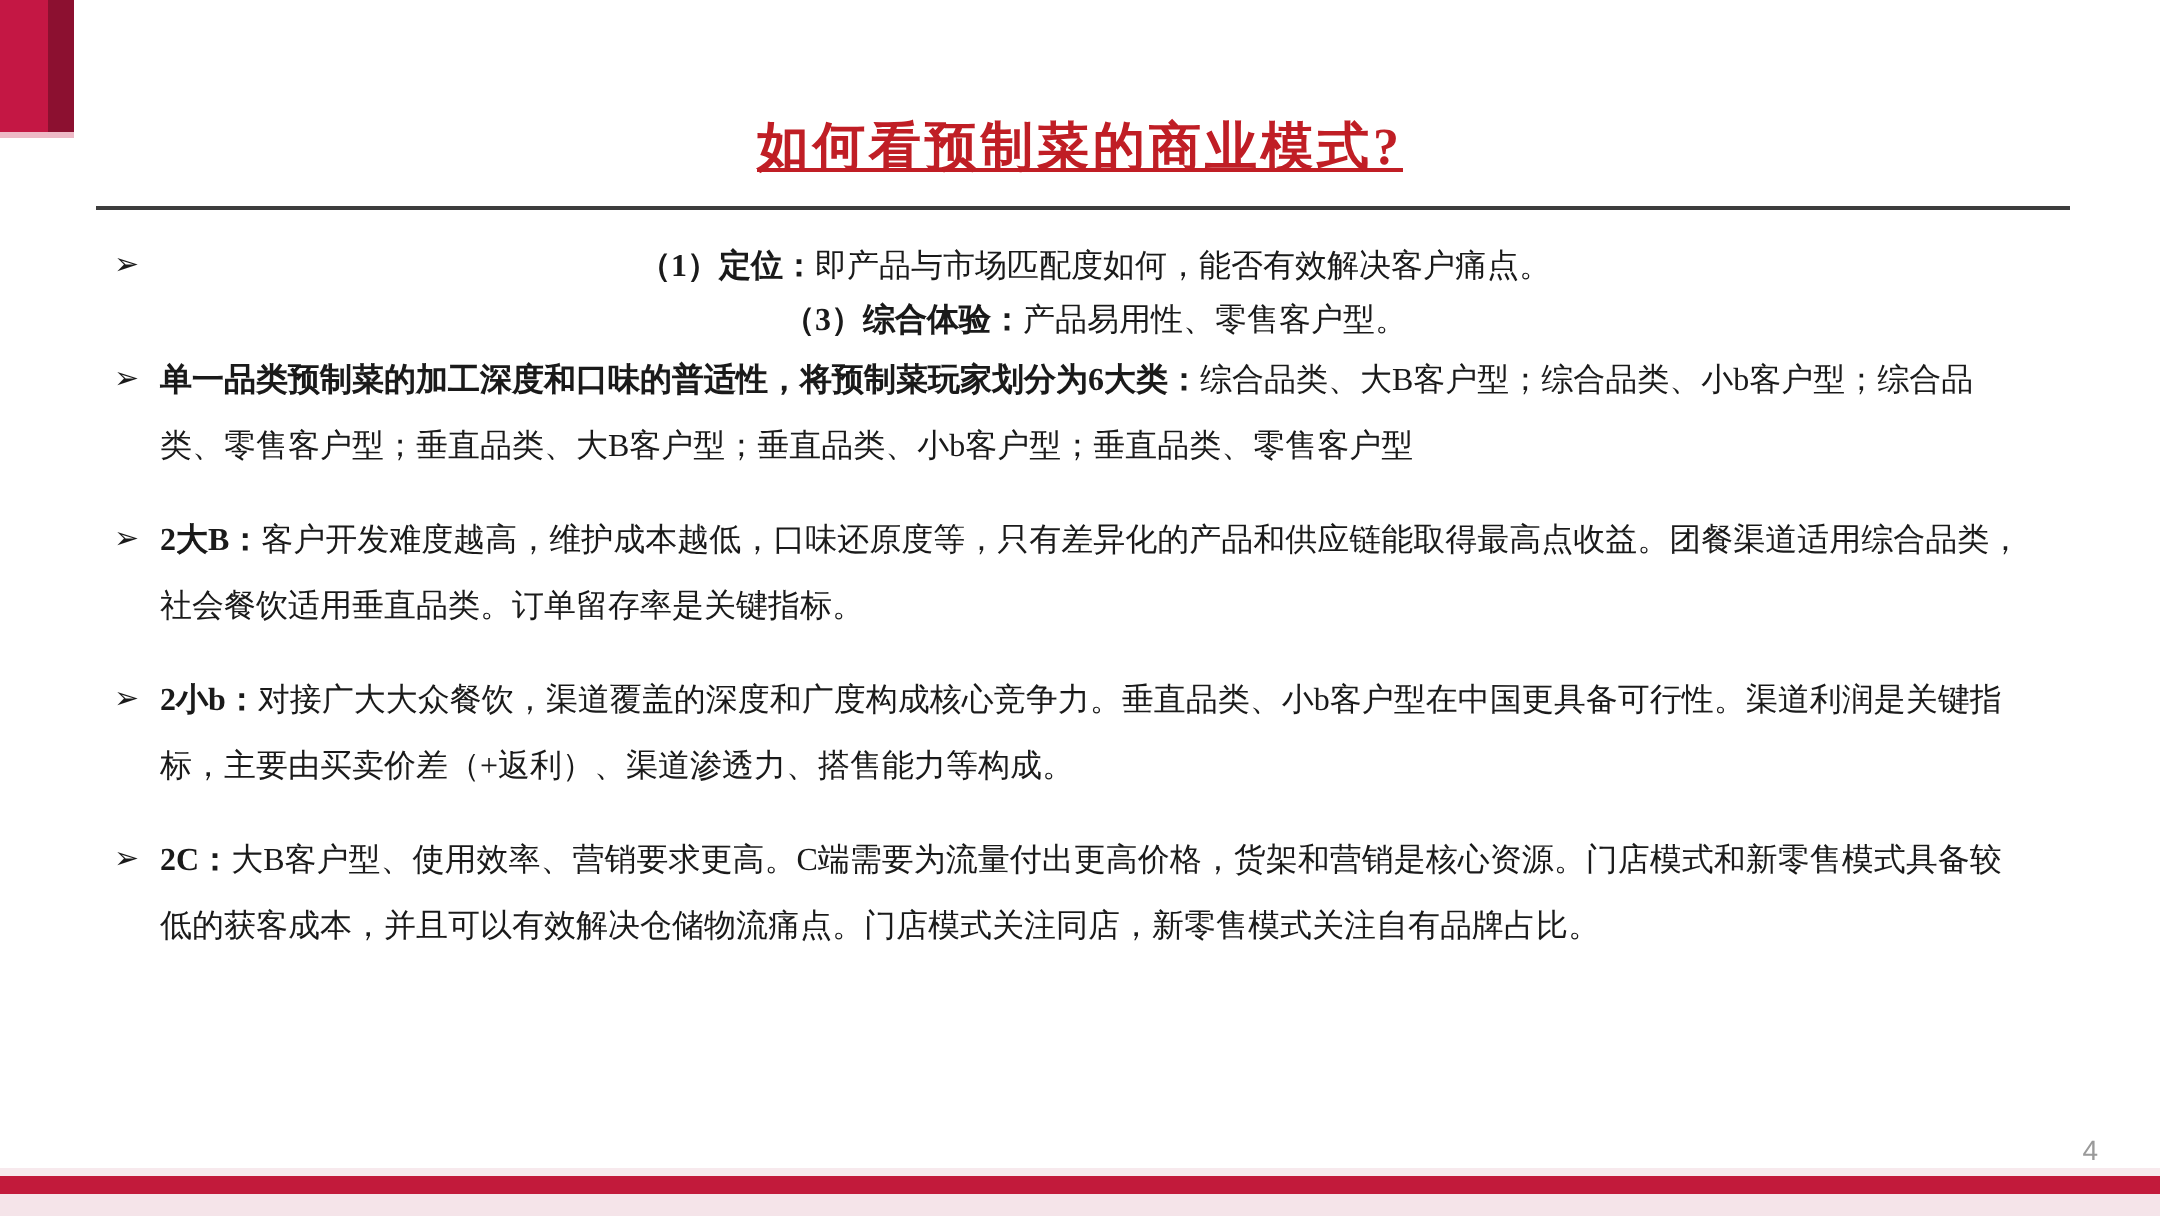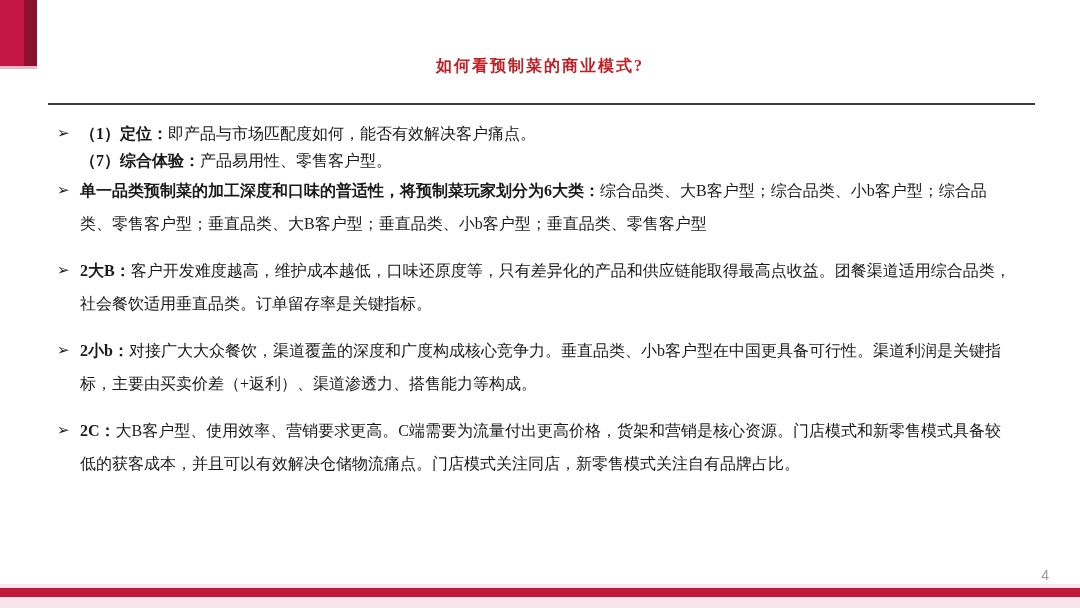--- a/index.html
+++ b/index.html
@@ -14,34 +14,35 @@
   }
   
   .corner-block { position:absolute; top:0; left:0; width:37px; height:66px; background:#C41744; }
   .corner-dark  { position:absolute; top:0; left:24px; width:13px; height:66px; background:#8C1030; }
   .corner-fade  { position:absolute; top:66px; left:0; width:37px; height:3px; background:#eeb9c6; }
 
   
   .title {
     position:absolute; top:56px; left:0; width:100%;
     text-align:center;
-    font-size:16px; font-weight:bold; letter-spacing:2px;
+    font-size:26px; font-weight:bold; letter-spacing:2px;
     color:#C01E25;
+    text-decoration:underline;
   }
   .title-rule {
     position:absolute; top:103px; left:48px; right:45px;
     height:0; border-top:2px solid #3d3d3d;
   }
 
   
   .content { position:absolute; top:120px; left:57px; width:958px; font-size:16px; }
   .para { position:relative; padding-left:23px; line-height:33px; margin:0 0 14px 0; }
   .para .bullet { position:absolute; left:0; top:0; font-size:15px; color:#1a1a1a; }
   .tight { line-height:27px; margin-bottom:0; }
-  .sub-item { position:relative; padding-left:23px; line-height:27px; margin:0; }
+  .sub-item { position:relative; padding-left:23px; line-height:27px; margin:0;text-align:center; }
   .group-end { margin-bottom:22px; }
   .bold { font-weight:bold; }
 
   
   .page-num {
     position:absolute; right:31px; bottom:25px;
     font-size:14px; color:#9a9a9a;
     font-family:"Liberation Sans","DejaVu Sans",sans-serif;
   }
   .footer-pink-top { position:absolute; left:0; right:0; bottom:20px; height:4px; background:#F7E9ED; }
@@ -62,21 +63,21 @@
 
   <div class="content">
 
     <div class="para tight">
       <span class="bullet">➢</span>
     </div>
     <div class="sub-item">
       <span class="bold">（1）定位：</span><span>即产品与市场匹配度如何，能否有效解决客户痛点。</span>
     </div>
     <div class="sub-item">
-      <span class="bold">（7）综合体验：</span><span>产品易用性、零售客户型。</span>
+      <span class="bold">（3）综合体验：</span><span>产品易用性、零售客户型。</span>
     </div>
 
     <div class="para">
       <span class="bullet">➢</span><span class="bold">单一品类预制菜的加工深度和口味的普适性，将预制菜玩家划分为6大类：</span><span>综合品类、大B客户型；综合品类、小b客户型；综合品类、零售客户型；垂直品类、大B客户型；垂直品类、小b客户型；垂直品类、零售客户型</span>
     </div>
 
     <div class="para">
       <span class="bullet">➢</span><span class="bold">2大B：</span><span>客户开发难度越高，维护成本越低，口味还原度等，只有差异化的产品和供应链能取得最高点收益。团餐渠道适用综合品类，社会餐饮适用垂直品类。订单留存率是关键指标。</span>
     </div>
 

